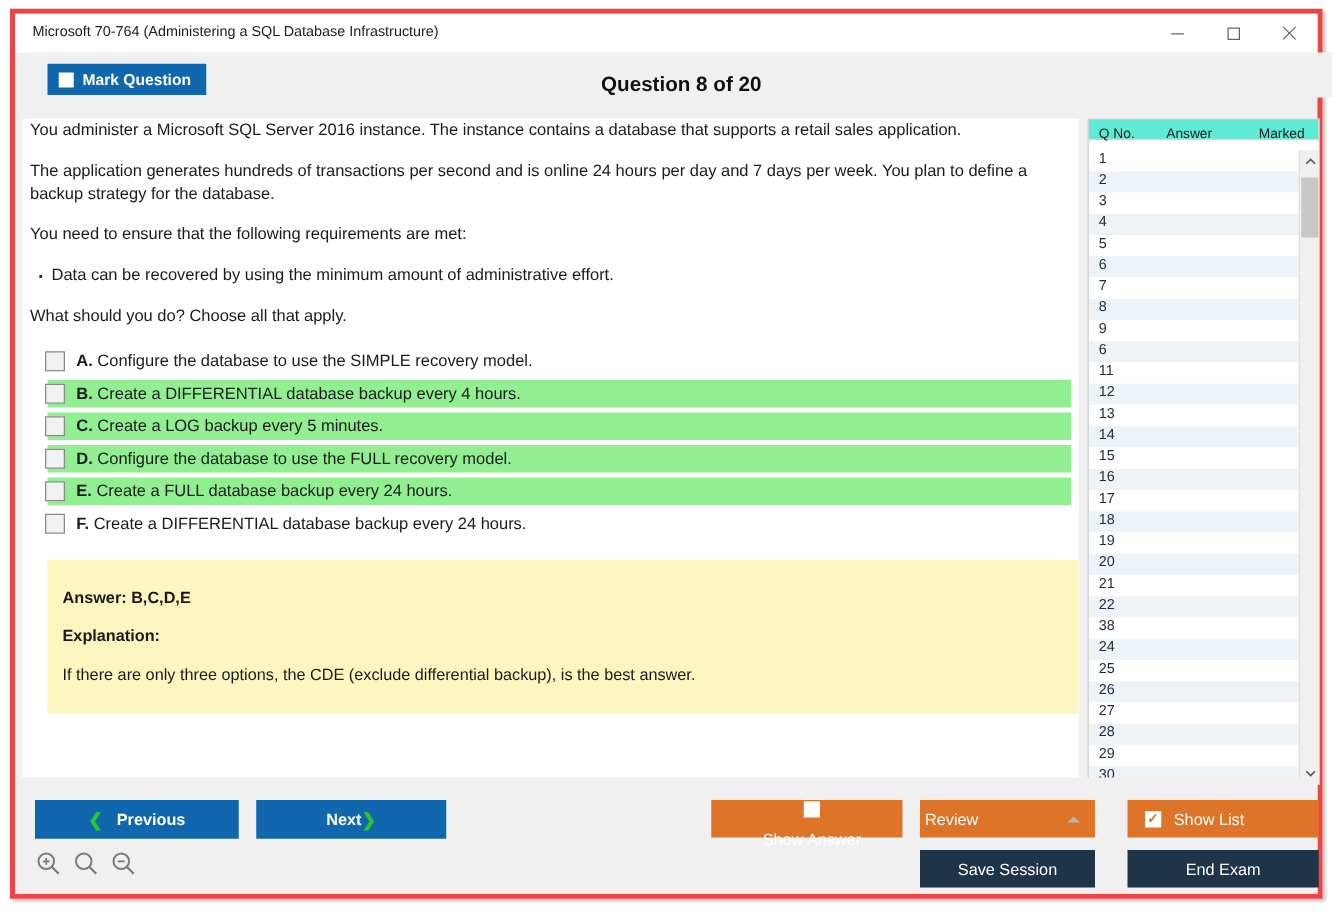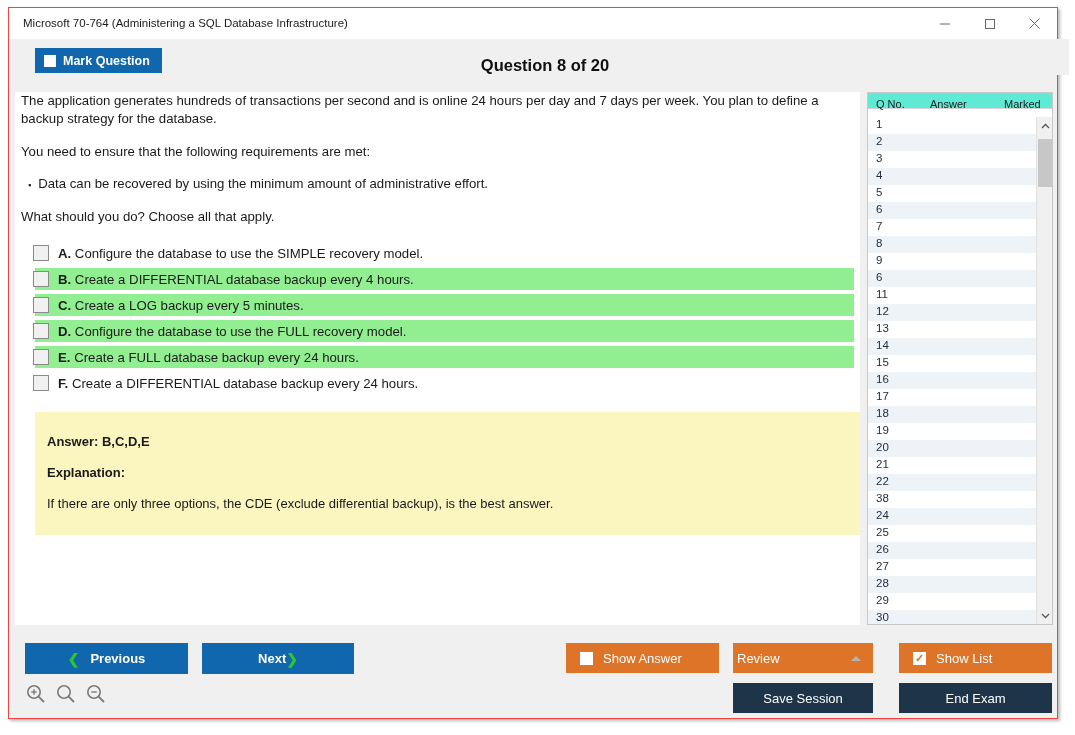--- a/index.html
+++ b/index.html
@@ -20,21 +20,21 @@
   }
 
   
   .window {
     position: absolute;
     left: 8px;
     top: 7px;
     width: 1050px;
     height: 712px;
     background: #f0f0f0;
-    border: 1px solid #ef4444;
+    border: 4px solid #ef4444;
     box-shadow: 2px 2px 3px rgba(0,0,0,0.28);
     box-sizing: border-box;
   }
 
   
   .titlebar {
     position: absolute;
     left: 0; top: 0;
     width: 100%;
     height: 31px;
@@ -380,20 +380,21 @@
     cursor: pointer;
     display: block;
   }
 
   .btn-showanswer {
     left: 557px;
     top: 18px;
     width: 153px;
     padding-left: 14px;
     gap: 10px;
+    flex-direction: column;
   }
   .btn-review {
     left: 724px;
     top: 18px;
     width: 140px;
     padding-left: 4px;
     justify-content: space-between;
     padding-right: 12px;
   }
   .btn-showlist {
@@ -464,20 +465,21 @@
 
     <div class="header">
       <div class="mark-btn">
         <span class="cb"></span>
         <span class="lbl">Mark Question</span>
       </div>
       <div class="q-title">Question 8 of 20</div>
     </div>
 
     <div class="content">
+      <p class="para">You administer a Microsoft SQL Server 2016 instance. The instance contains a database that supports a retail sales application.</p>
       <p class="para">The application generates hundreds of transactions per second and is online 24 hours per day and 7 days per week. You plan to define a backup strategy for the database.</p>
       <p class="para">You need to ensure that the following requirements are met:</p>
       <p class="para bullet"><span>Data can be recovered by using the minimum amount of administrative effort.</span></p>
       <p class="para">What should you do? Choose all that apply.</p>
 
       <div class="options" id="options-container">
           <div class="option-row">
             <div class="option-hl"></div>
             <span class="opt-cb"></span>
             <span class="opt-text"><b>A.</b> <span>Configure the database to use the SIMPLE recovery model.</span></span>

